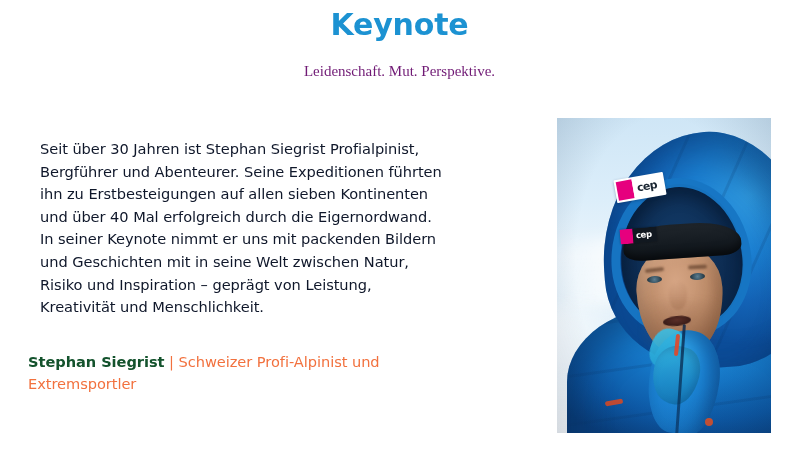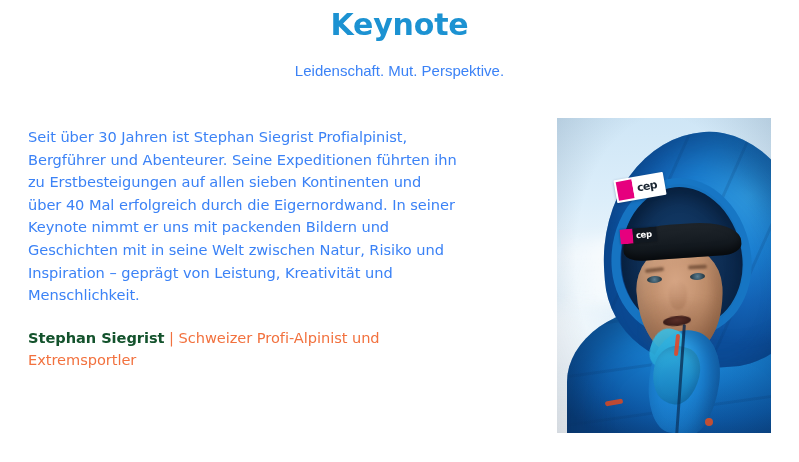--- a/index.html
+++ b/index.html
@@ -39,44 +39,44 @@
     letter-spacing: -0.2px;
     color: #1c92d2;
     font-family: "DejaVu Sans", "Liberation Sans", sans-serif;
   }
   .page-subtitle {
     margin: 0;
     padding-top: 18px;
     font-size: 15px;
     line-height: 20px;
     font-weight: 400;
-    color: #3b82f6;
-    font-family: Liberation Sans, sans-serif;
+    color: #701a75;
+    font-family: Liberation Serif, serif;
   }
 
   
   .content {
     position: absolute;
     left: 0;
     top: 118px;
     width: 799px;
     height: 330px;
   }
 
   .text-col {
     position: absolute;
     left: 28px;
     top: 8px;
     width: 430px;
   }
   .body-copy {
-    margin: 0;
+    margin: 12px;
     font-size: 14.6px;
     line-height: 22.6px;
-    color: #3b82f6;
+    color: #0f172a;
     font-family: "DejaVu Sans", "Liberation Sans", sans-serif;
     letter-spacing: -0.05px;
   }
   .attribution {
     margin: 0;
     padding-top: 20px;
     font-size: 14.6px;
     line-height: 22.6px;
     color: #f2713e;
     font-family: "DejaVu Sans", "Liberation Sans", sans-serif;

